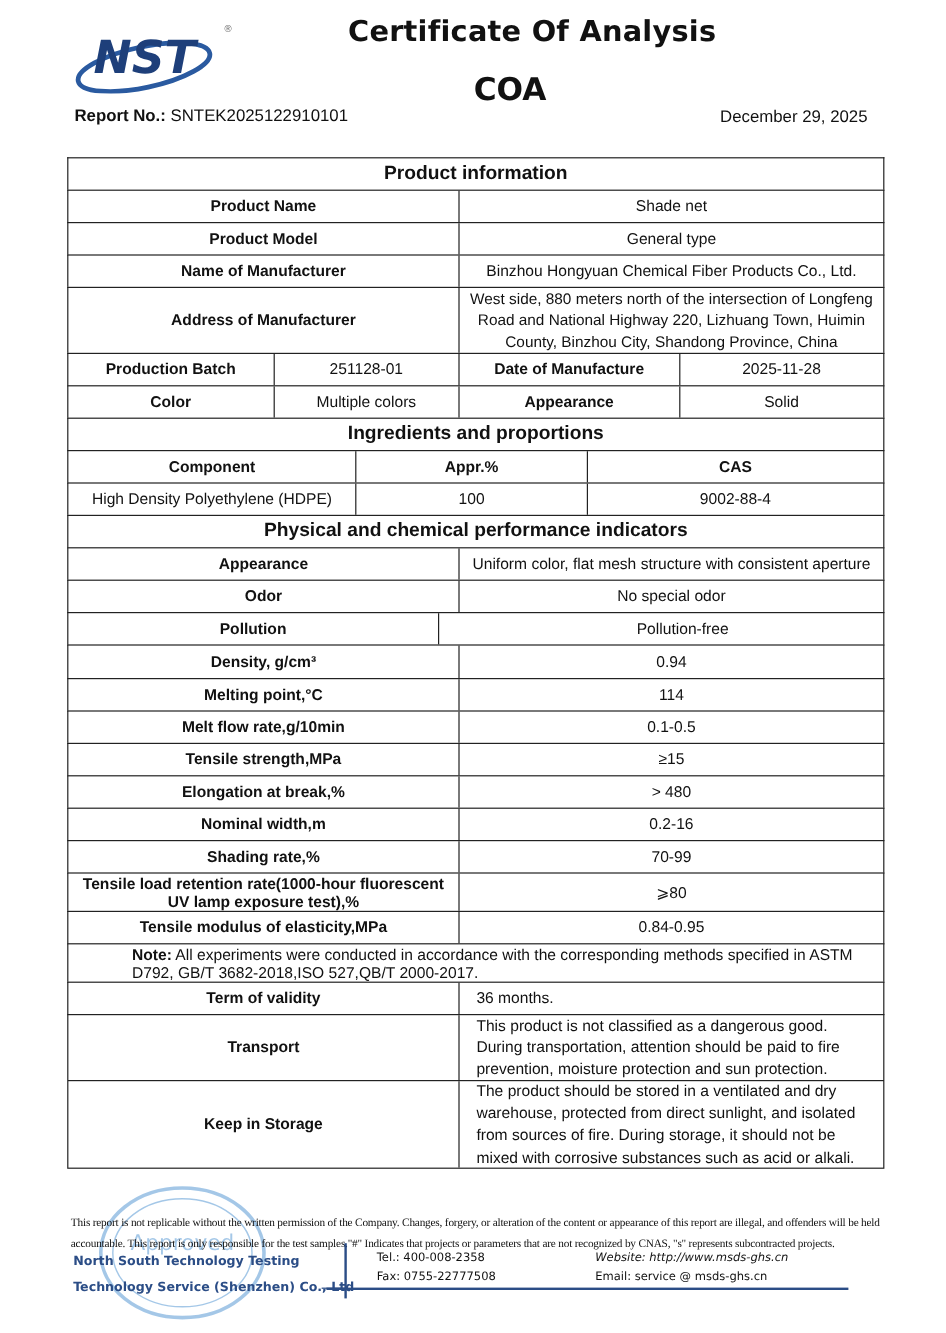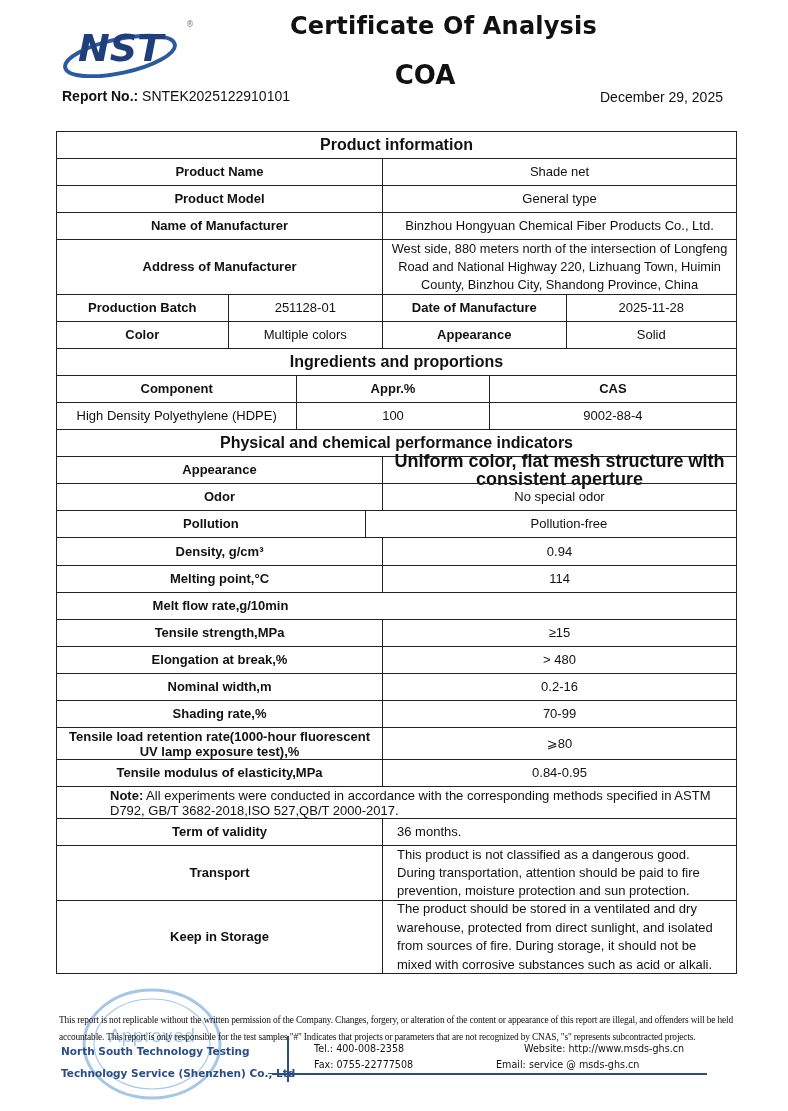--- a/index.html
+++ b/index.html
@@ -23,21 +23,21 @@
   .note { justify-content:flex-start; text-align:left; padding:0 0 0 13px; align-items:center; }
   .last { border-bottom:1.5px solid #222; }
 
   
   #disclaimer { left:59px; top:992px; width:690px; font-family:Liberation Serif, serif; font-size:9.4px; line-height:17px; color:#111; letter-spacing:-0.15px;margin-top:20px; }
   #company1 { left:61px; top:1045px; font-family:"DejaVu Sans", sans-serif; font-size:10.5px; font-weight:bold; color:#2b4d86; }
   #company2 { left:61px; top:1067px; font-family:"DejaVu Sans", sans-serif; font-size:10.5px; font-weight:bold; color:#2b4d86; }
   .contact { font-family:"DejaVu Sans", sans-serif; font-size:9.6px; color:#111; }
   #tel { left:314px; top:1043px; }
   #fax { left:314px; top:1059px; }
-  #web { left:524px; top:1043px; }
+  #web { left:496px; top:1043px;font-style:italic; }
   #email { left:496px; top:1059px; }
   #hline { left:272px; top:1073px; width:435px; height:2px; background:#2b4d86; }
   #hline-short { left:268px; top:1073px; width:20px; height:1px; background:#2b4d86; }
   #vline { left:287px; top:1036px; width:1.5px; height:46px; background:#2b4d86; }
   #stamp { left:80px; top:982px; width:150px; height:118px; opacity:0.55; }
 </style>
 </head>
 <body>
 
 <svg id="logo" class="abs" viewBox="0 0 135 60">
@@ -94,40 +94,41 @@
   <div class="cell" style="width:241px;">High Density Polyethylene (HDPE)</div>
   <div class="cell" style="width:193px;">100</div>
   <div class="cell" style="width:247px;">9002-88-4</div>
 </div>
 
 <div class="row" style="top:429px;height:27px;">
   <div class="cell sec" style="width:100%;">Physical and chemical performance indicators</div>
 </div>
 <div class="row" style="top:456px;height:27px;">
   <div class="cell b" style="width:327px;">Appearance</div>
-  <div class="cell" style="width:354px;font-size:18px;font-weight:bold;">Uniform color, flat mesh structure with consistent aperture</div>
+  <div class="cell" style="width:354px;font-size:13px;">Uniform color, flat mesh structure with consistent aperture</div>
 </div>
 <div class="row" style="top:483px;height:27px;">
   <div class="cell b" style="width:327px;">Odor</div>
   <div class="cell" style="width:354px;">No special odor</div>
 </div>
 <div class="row" style="top:510px;height:27px;gap:36px;">
   <div class="cell b" style="width:327px;">Pollution</div>
   <div class="cell" style="width:354px;">Pollution-free</div>
 </div>
 <div class="row" style="top:537px;height:28px;">
   <div class="cell b" style="width:327px;">Density, g/cm³</div>
   <div class="cell" style="width:354px;">0.94</div>
 </div>
 <div class="row" style="top:565px;height:27px;">
   <div class="cell b" style="width:327px;">Melting point,°C</div>
   <div class="cell" style="width:354px;">114</div>
 </div>
 <div class="row" style="top:592px;height:27px;">
   <div class="cell b" style="width:327px;">Melt flow rate,g/10min</div>
+  <div class="cell" style="width:354px;">0.1-0.5</div>
 </div>
 <div class="row" style="top:619px;height:27px;">
   <div class="cell b" style="width:327px;">Tensile strength,MPa</div>
   <div class="cell" style="width:354px;">≥15</div>
 </div>
 <div class="row" style="top:646px;height:27px;">
   <div class="cell b" style="width:327px;">Elongation at break,%</div>
   <div class="cell" style="width:354px;">&gt; 480</div>
 </div>
 <div class="row" style="top:673px;height:27px;">

